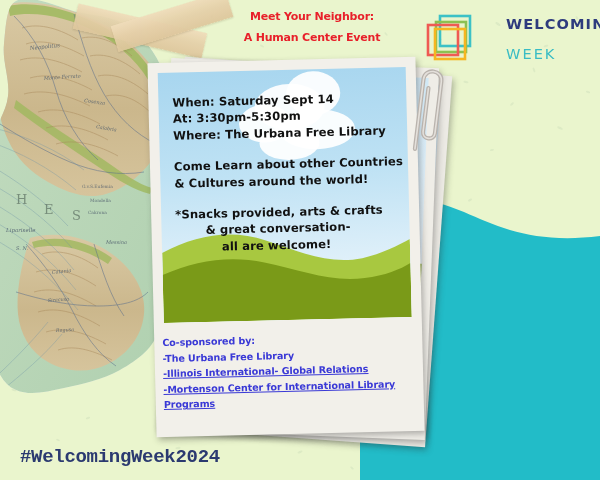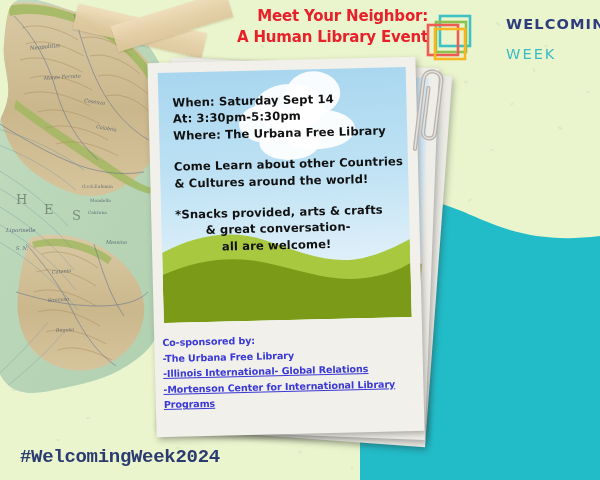--- a/index.html
+++ b/index.html
@@ -149,24 +149,24 @@
     z-index: 9;
   }
 
   
   .headline {
     position: absolute;
     left: 196px;
     top: 6px;
     width: 232px;
     z-index: 12;
-    text-align: right;
+    text-align: center;
     font-family: "DejaVu Sans", sans-serif;
     font-weight: 700;
-    font-size: 15px;
+    font-size: 11px;
     line-height: 21px;
     color: #e8202a;
     letter-spacing: -.2px;
   }
 
   
   .ww-logo {
     position: absolute;
     left: 424px;
     top: 10px;
@@ -428,21 +428,21 @@
     </div>
   </div>
 
   <svg class="clip" viewBox="0 0 46 100">
     <path d="M16,92 L16,22 C16,10 34,10 34,22 L34,74 C34,82 22,82 22,74 L22,30" fill="none" stroke="#b9b3ad" stroke-width="4.2" stroke-linecap="round"></path>
     <path d="M16,92 L16,22 C16,10 34,10 34,22 L34,74 C34,82 22,82 22,74 L22,30" fill="none" stroke="#e4e0db" stroke-width="1.6" stroke-linecap="round"></path>
   </svg>
 
   <div class="headline">
     <div>Meet Your Neighbor:</div>
-    <div>A Human Library Event</div>
+    <div>A Human Center Event</div>
   </div>
 
   <div class="ww-logo">
     <svg class="ww-mark" viewBox="0 0 58 50">
       <rect x="16" y="3" width="30" height="30" fill="none" stroke="#3cc1c6" stroke-width="2.6"></rect>
       <rect x="12" y="9" width="30" height="30" fill="none" stroke="#8cc152" stroke-width="2.6"></rect>
       <rect x="4" y="12" width="30" height="30" fill="none" stroke="#ef5a53" stroke-width="2.6"></rect>
       <rect x="11" y="16" width="30" height="30" fill="none" stroke="#f6b521" stroke-width="2.6"></rect>
     </svg>
     <div class="ww-words">

